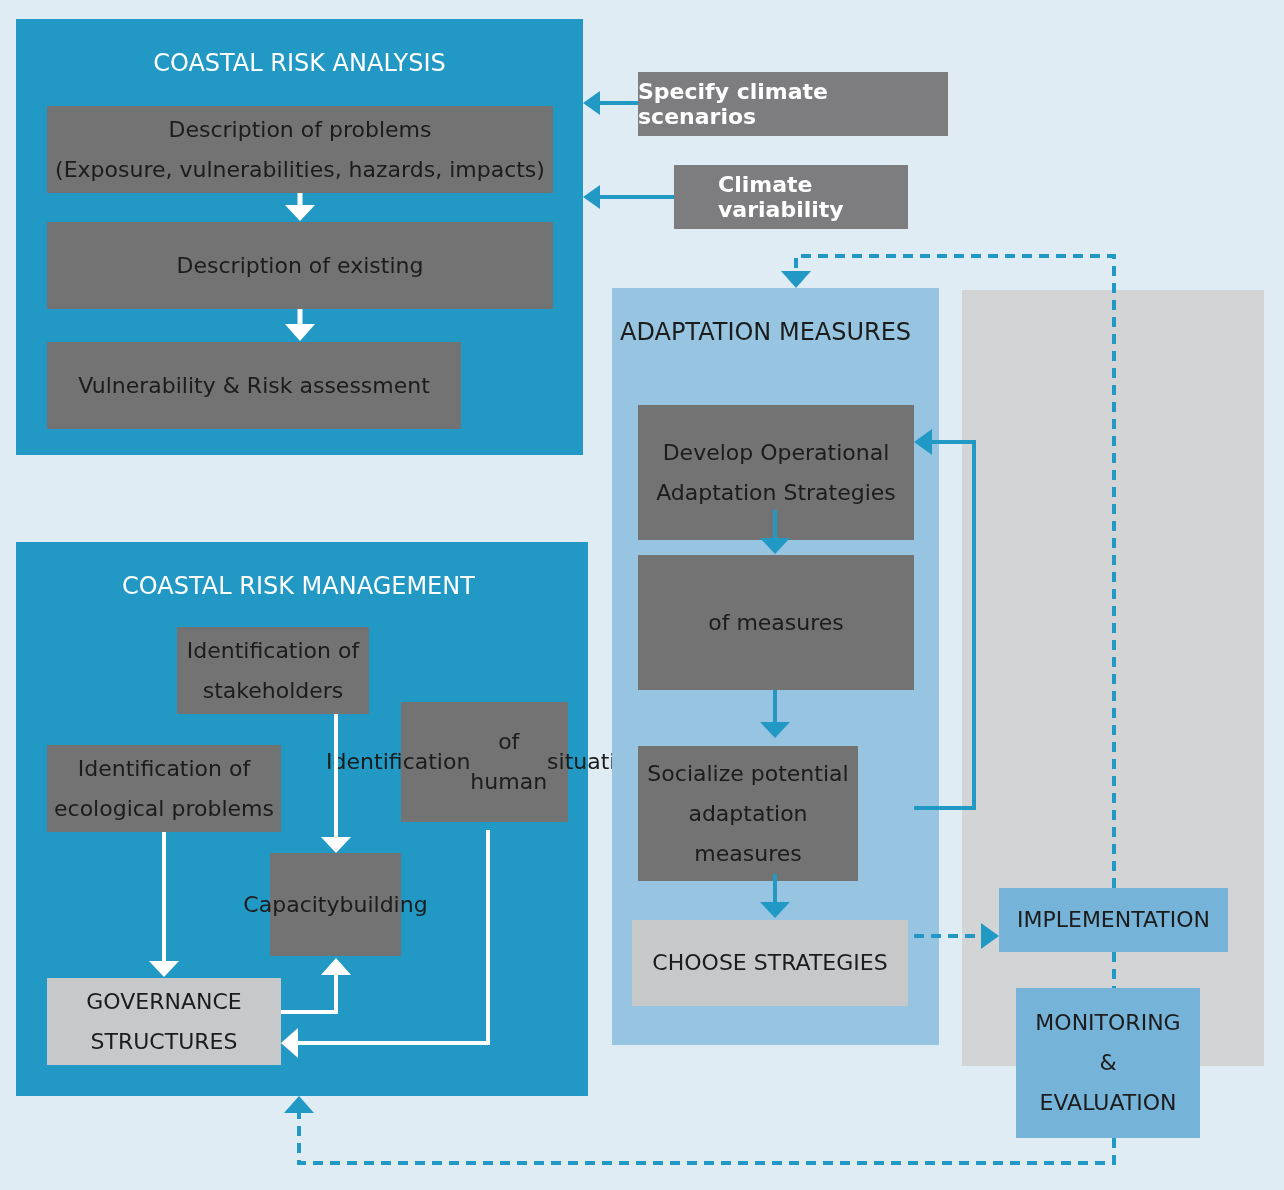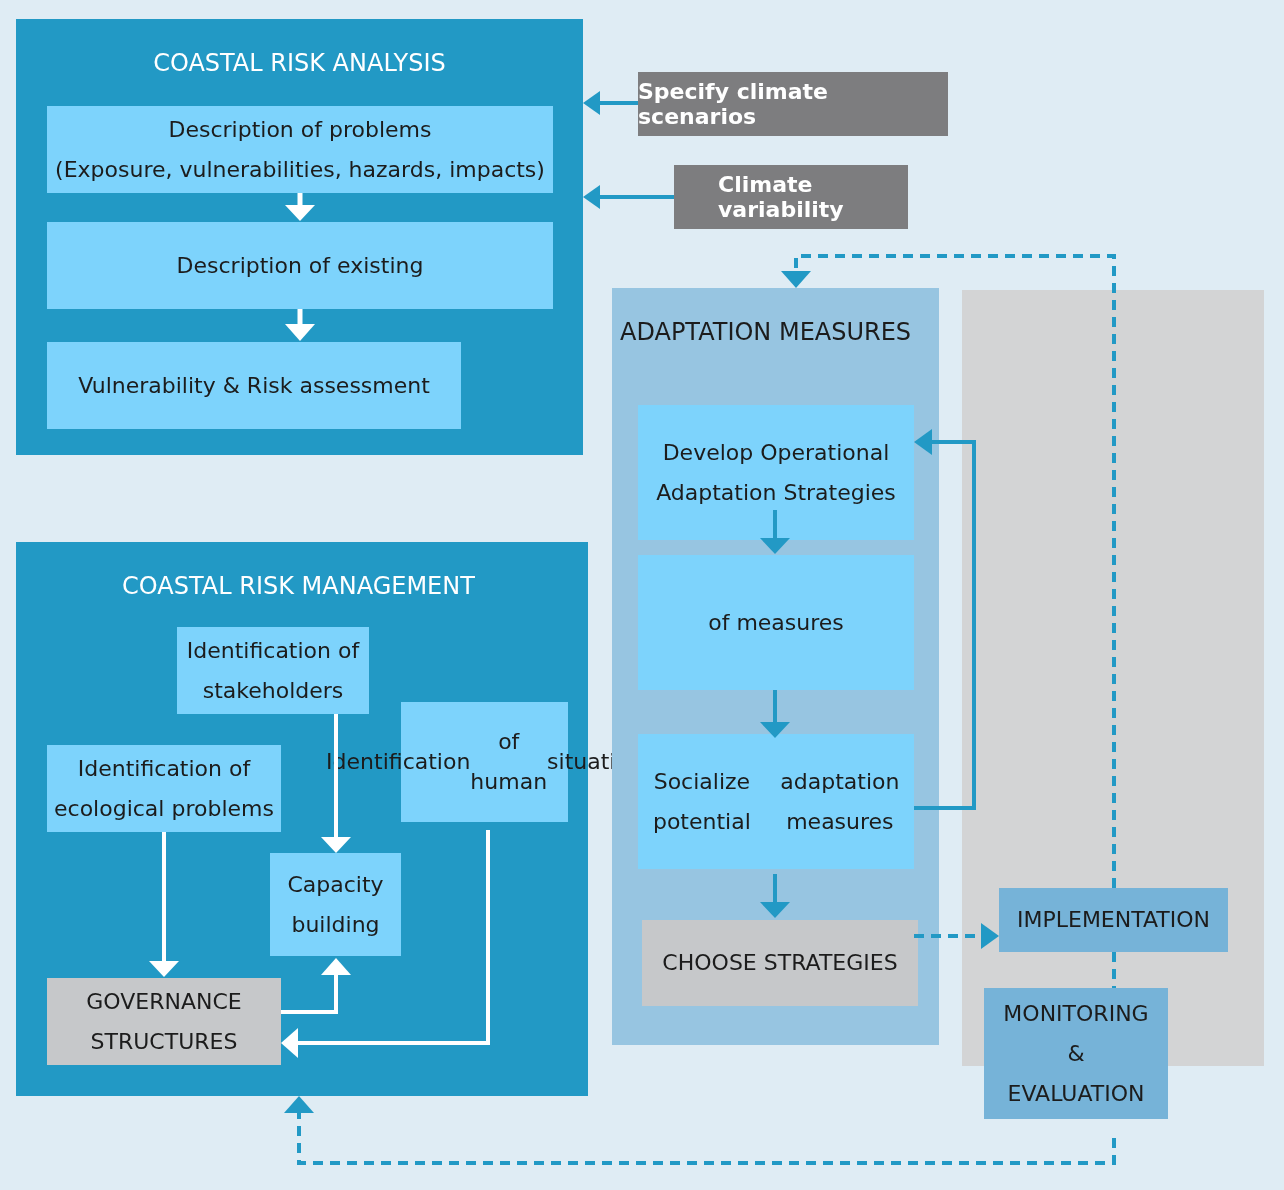--- a/index.html
+++ b/index.html
@@ -5,21 +5,21 @@
   html, body { margin: 0; padding: 0; }
   body {
     width: 1284px; height: 1190px; position: relative; overflow: hidden;
     background: #dfecf4;
     font-family: "DejaVu Sans", sans-serif;
   }
   .abs { position: absolute; box-sizing: border-box; }
   .panel-dark { background: #2299c5; }
   .panel-light { background: #97c5e1; }
   .panel-gray { background: #d3d4d5; }
-  .box-light { background: #7dd3fc; color: #1c1c1c; display: flex; align-items: center; justify-content: center; text-align: center; font-size: 22px; line-height: 40px; }
+  .box-light { background: #737373; color: #1c1c1c; display: flex; align-items: center; justify-content: center; text-align: center; font-size: 22px; line-height: 40px; }
   .box-gray { background: #c6c8ca; color: #1c1c1c; display: flex; align-items: center; justify-content: center; text-align: center; font-size: 22px; line-height: 40px; }
   .box-mid { background: #76b3d8; color: #1c1c1c; display: flex; align-items: center; justify-content: center; text-align: center; font-size: 22px; line-height: 40px; }
   .tag-gray { background: #7d7d7f; color: #ffffff; display: flex; align-items: center; justify-content: center; font-size: 22px; font-weight: bold; }
   .panel-title-white { color: #ffffff; font-size: 24px; text-align: center; }
   .panel-title-dark { color: #1c1c1c; font-size: 24px; }
   svg.overlay { position: absolute; left: 0; top: 0; }
 </style>
 </head>
 <body>
 
@@ -44,50 +44,50 @@
   </div>
   <div class="abs box-light" style="left:31px;top:203px;width:234px;height:87px;flex-direction:column;">
     <div>Identification of</div>
     <div>ecological problems</div>
   </div>
   <div class="abs box-light" style="left:385px;top:160px;width:167px;height:120px;flex-direction:row;">
     <div>Identification</div>
     <div>of human</div>
     <div>situation</div>
   </div>
-  <div class="abs box-light" style="left:254px;top:311px;width:131px;height:103px;flex-direction:column;">
+  <div class="abs box-light" style="left:254px;top:311px;width:131px;height:103px;">
     <div>Capacity</div>
     <div>building</div>
   </div>
   <div class="abs box-gray" style="left:31px;top:436px;width:234px;height:87px;flex-direction:column;">
     <div>GOVERNANCE</div>
     <div>STRUCTURES</div>
   </div>
 </div>
 
 <div class="abs panel-gray" style="left:962px;top:290px;width:302px;height:776px;"></div>
 
 <div class="abs panel-light" style="left:612px;top:288px;width:327px;height:757px;">
   <div class="abs panel-title-dark" style="left:8px;top:30px;">ADAPTATION MEASURES</div>
   <div class="abs box-light" style="left:26px;top:87px;width:276px;height:135px;flex-direction:column;margin-top:30px;">
     <div>Develop Operational</div>
     <div>Adaptation Strategies</div>
   </div>
   <div class="abs box-light" style="left:26px;top:267px;width:276px;height:135px;flex-direction:column;">
     <div>of measures</div>
   </div>
-  <div class="abs box-light" style="left:26px;top:446px;width:276px;height:135px;">
+  <div class="abs box-light" style="left:26px;top:458px;width:220px;height:135px;flex-direction:column;">
     <div>Socialize potential</div>
     <div>adaptation measures</div>
   </div>
-  <div class="abs box-gray" style="left:30px;top:632px;width:276px;height:86px;">CHOOSE STRATEGIES</div>
+  <div class="abs box-gray" style="left:20px;top:632px;width:276px;height:86px;">CHOOSE STRATEGIES</div>
 </div>
 
 <div class="abs box-mid" style="left:999px;top:888px;width:229px;height:64px;">IMPLEMENTATION</div>
-<div class="abs box-mid" style="left:984px;top:988px;width:184px;height:131px;flex-direction:column;">
+<div class="abs box-mid" style="left:1016px;top:988px;width:184px;height:150px;flex-direction:column;">
   <div>MONITORING</div>
   <div>&amp;</div>
   <div>EVALUATION</div>
 </div>
 
 <svg class="overlay" width="1284" height="1190">
 
   <g fill="#ffffff" stroke="#ffffff">
     <line x1="300" y1="193" x2="300" y2="208" stroke-width="5"></line>
     <polygon points="285,205 315,205 300,221" stroke="none"></polygon>

